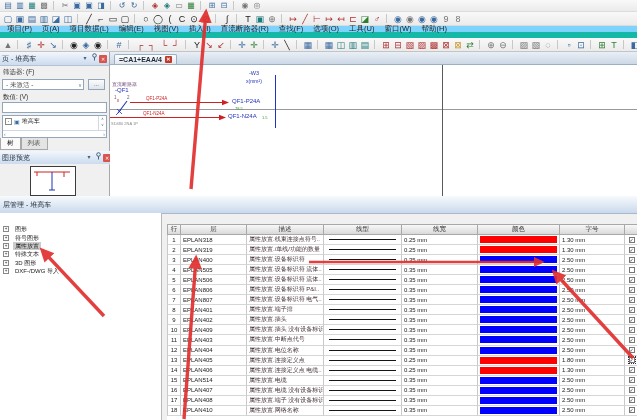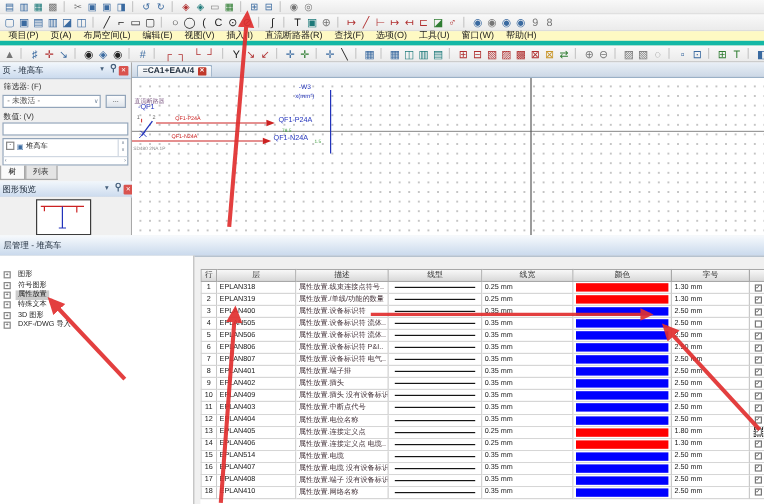--- a/index.html
+++ b/index.html
@@ -4,21 +4,21 @@
 <style>
   html,body{margin:0;padding:0}
   body{width:637px;height:420px;position:relative;overflow:hidden;
        font-family:"Liberation Sans",sans-serif;background:#f0f0f0;cursor:default}
   
   .trow{position:absolute;left:0;width:637px;display:flex;align-items:center;
         background:linear-gradient(#f9f9f9,#ebebeb);border-bottom:1px solid #dcdcdc;
         padding-left:2px;box-sizing:border-box}
   #row-a{top:0;height:12px}
   #row-b{top:12px;height:14px}
-  #menubar{top:26px;height:12px;background:#fef9c3;border-bottom:4px solid #14b8a6}
+  #menubar{top:26px;height:12px;background:#7dd3fc;border-bottom:6px solid #14b8a6}
   #row-c{top:38px;height:14px;border-bottom:1px solid #c4c4c4}
   .ticon{width:12px;flex:none;text-align:center;font-size:8px;line-height:12px}
   #row-b .ticon,#row-c .ticon{font-size:9px;line-height:14px}
   .tsep{flex:none;width:4px;height:9px;border-left:1px solid #c8c8c8;margin:0 1px 0 3px}
   .c-k{color:#222}.c-blue{color:#3a6aa0}.c-red{color:#b03030}.c-green{color:#2f7d32}
   .c-teal{color:#1d7a7a}.c-gray{color:#767676}.c-orange{color:#c9962a}
   .menu-item{font-size:7.5px;color:#222;padding:0 5px;line-height:12px}
   
   #pages-panel{position:absolute;left:0;top:52px;width:110px;height:144px;background:#f0f0f0;
                border-right:1px solid #a8a8a8;box-sizing:border-box}
@@ -169,21 +169,21 @@
     <span class="ticon c-blue">◉</span>
     <span class="ticon c-gray">◉</span>
     <span class="ticon c-blue">◉</span>
     <span class="ticon c-blue">◉</span>
     <span class="ticon c-gray">9</span>
     <span class="ticon c-gray">8</span>
   </div>
 <div id="menubar" class="trow">
     <span class="menu-item">项目(P)</span>
     <span class="menu-item">页(A)</span>
-    <span class="menu-item">布局空间(L)</span>
+    <span class="menu-item">项目数据(L)</span>
     <span class="menu-item">编辑(E)</span>
     <span class="menu-item">视图(V)</span>
     <span class="menu-item">插入(I)</span>
     <span class="menu-item">直流断路器(R)</span>
     <span class="menu-item">查找(F)</span>
     <span class="menu-item">选项(O)</span>
     <span class="menu-item">工具(U)</span>
     <span class="menu-item">窗口(W)</span>
     <span class="menu-item">帮助(H)</span>
   </div>

